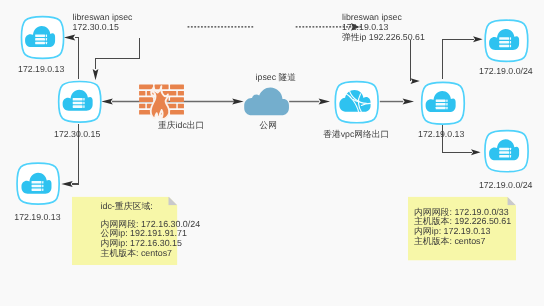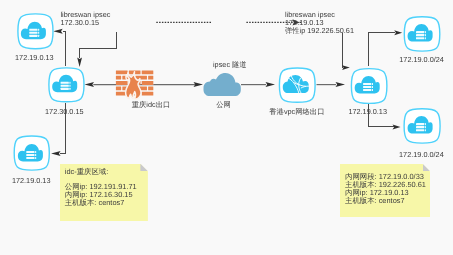--- a/index.html
+++ b/index.html
@@ -168,23 +168,24 @@
 <div class="anno" style="left:285px;top:10.6px;width:80px;">
   <div>libreswan ipsec</div>
   <div>172.19.0.13</div>
   <div>弹性ip 192.226.50.61</div>
 </div>
 <div class="anno" style="left:213px;top:18.2px;width:34px;text-align:left;margin-top:43px;">ipsec 隧道</div>
 
 <div class="note" style="left:59.9px;top:163.7px;width:88px;height:57.3px;">
   <div class="paper"></div>
   <div class="fold"></div>
-  <div class="body" style="padding:4.5px 0 0 4.9px;">
+  <div class="body" style="padding:4.5px 0 0 4.9px;margin-left:19px;">
     <div class="ln">idc-重庆区域:</div>
     <div class="ln" style="height:7px;">&nbsp;</div>
+    <div class="ln">内网网段: 172.16.30.0/24</div>
     <div class="ln">公网ip: 192.191.91.71</div>
     <div class="ln">内网ip: 172.16.30.15</div>
     <div class="ln">主机版本: centos7</div>
   </div>
 </div>
 <div class="note" style="left:340px;top:163.8px;width:90px;height:53.4px;">
   <div class="paper"></div>
   <div class="fold"></div>
   <div class="body" style="padding:9px 0 0 5px;">
     <div class="ln">内网网段: 172.19.0.0/33</div>

